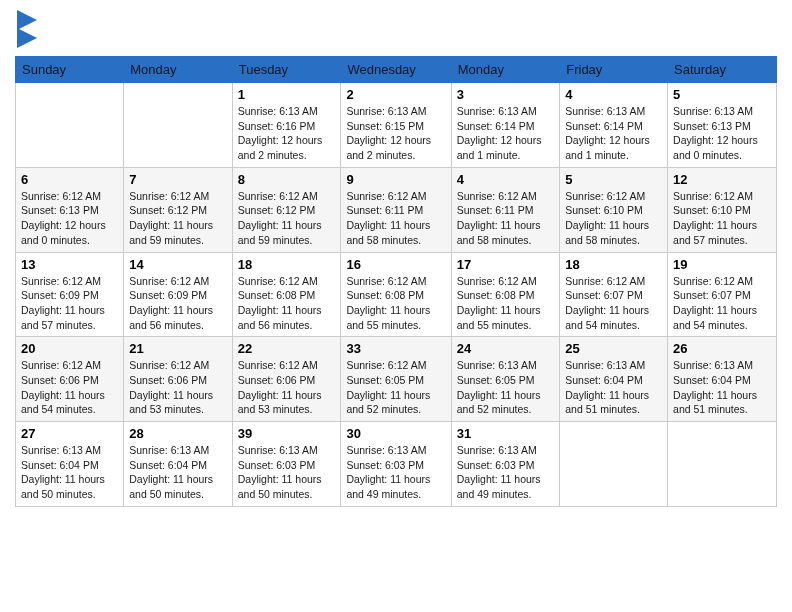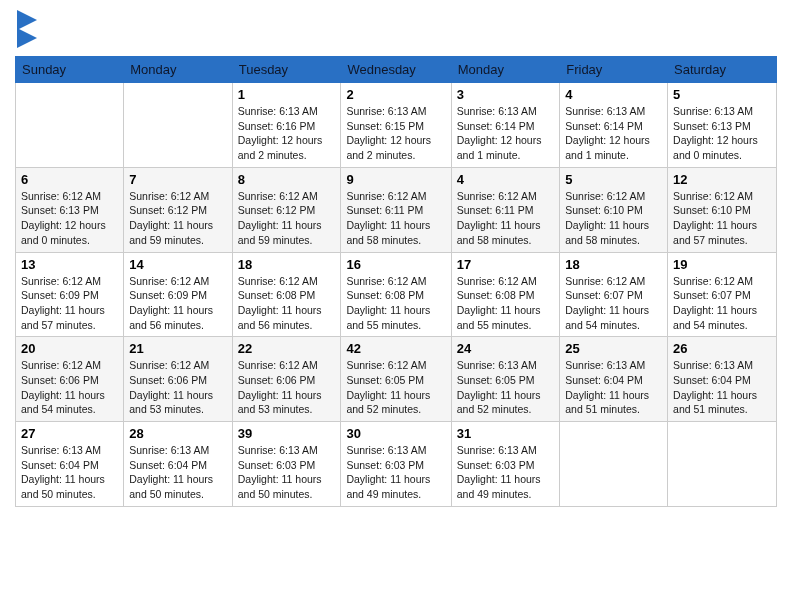--- a/index.html
+++ b/index.html
@@ -255,21 +255,21 @@
 Sunset: 6:06 PM
 Daylight: 11 hours and 53 minutes.</div>
           </td>
           <td>
             <span class="day-number">22</span>
             <div class="day-info" style="white-space: pre-line;">Sunrise: 6:12 AM
 Sunset: 6:06 PM
 Daylight: 11 hours and 53 minutes.</div>
           </td>
           <td>
-            <span class="day-number">42</span>
+            <span class="day-number">33</span>
             <div class="day-info" style="white-space: pre-line;">Sunrise: 6:12 AM
 Sunset: 6:05 PM
 Daylight: 11 hours and 52 minutes.</div>
           </td>
           <td>
             <span class="day-number">24</span>
             <div class="day-info" style="white-space: pre-line;">Sunrise: 6:13 AM
 Sunset: 6:05 PM
 Daylight: 11 hours and 52 minutes.</div>
           </td>

